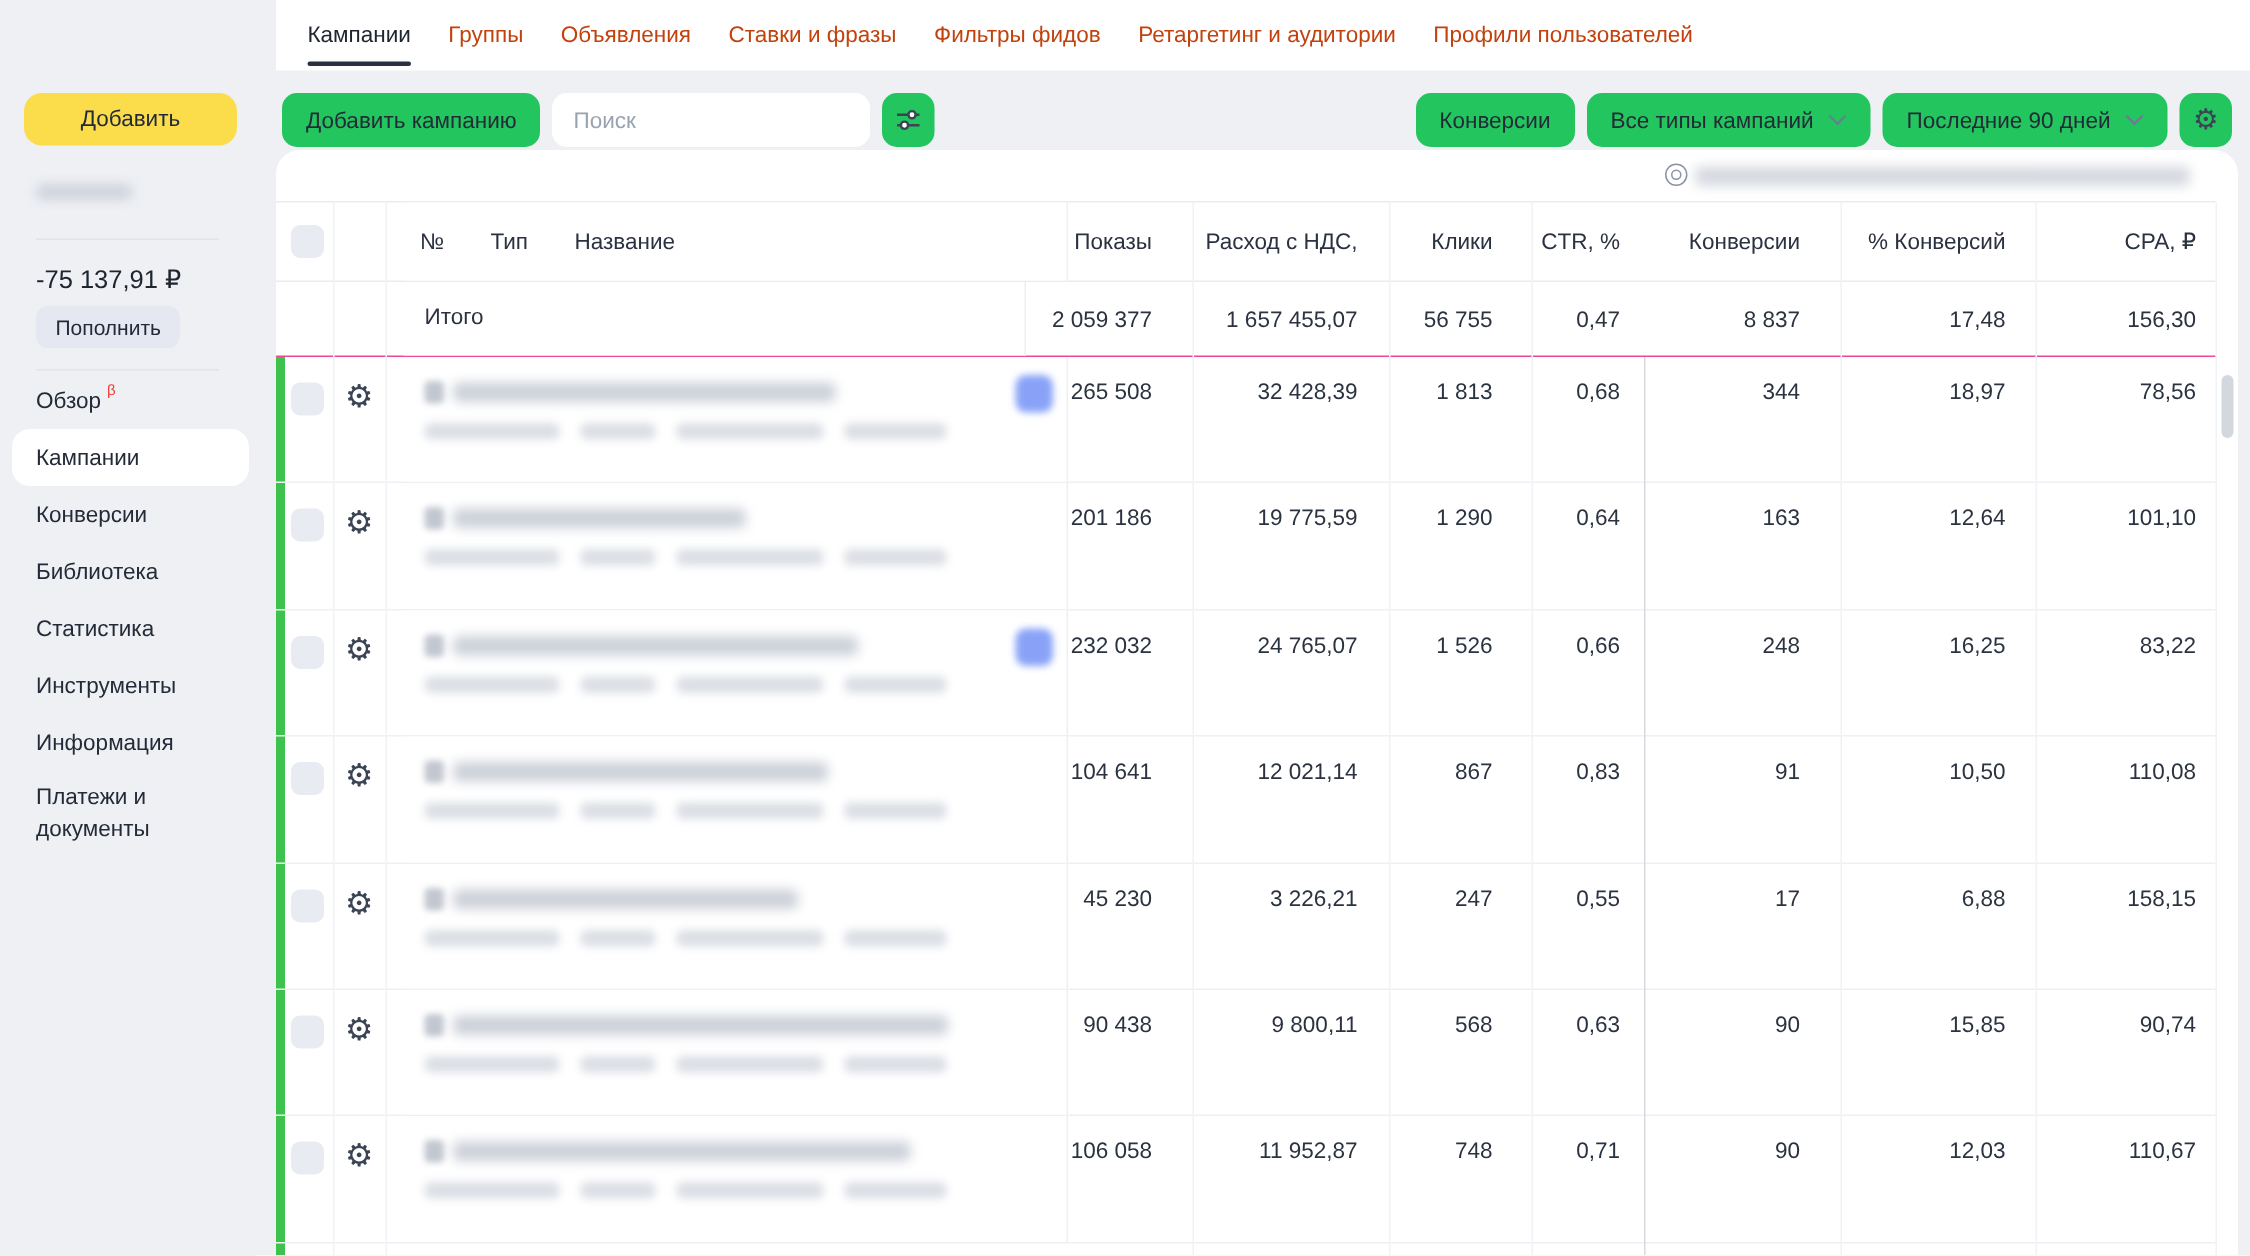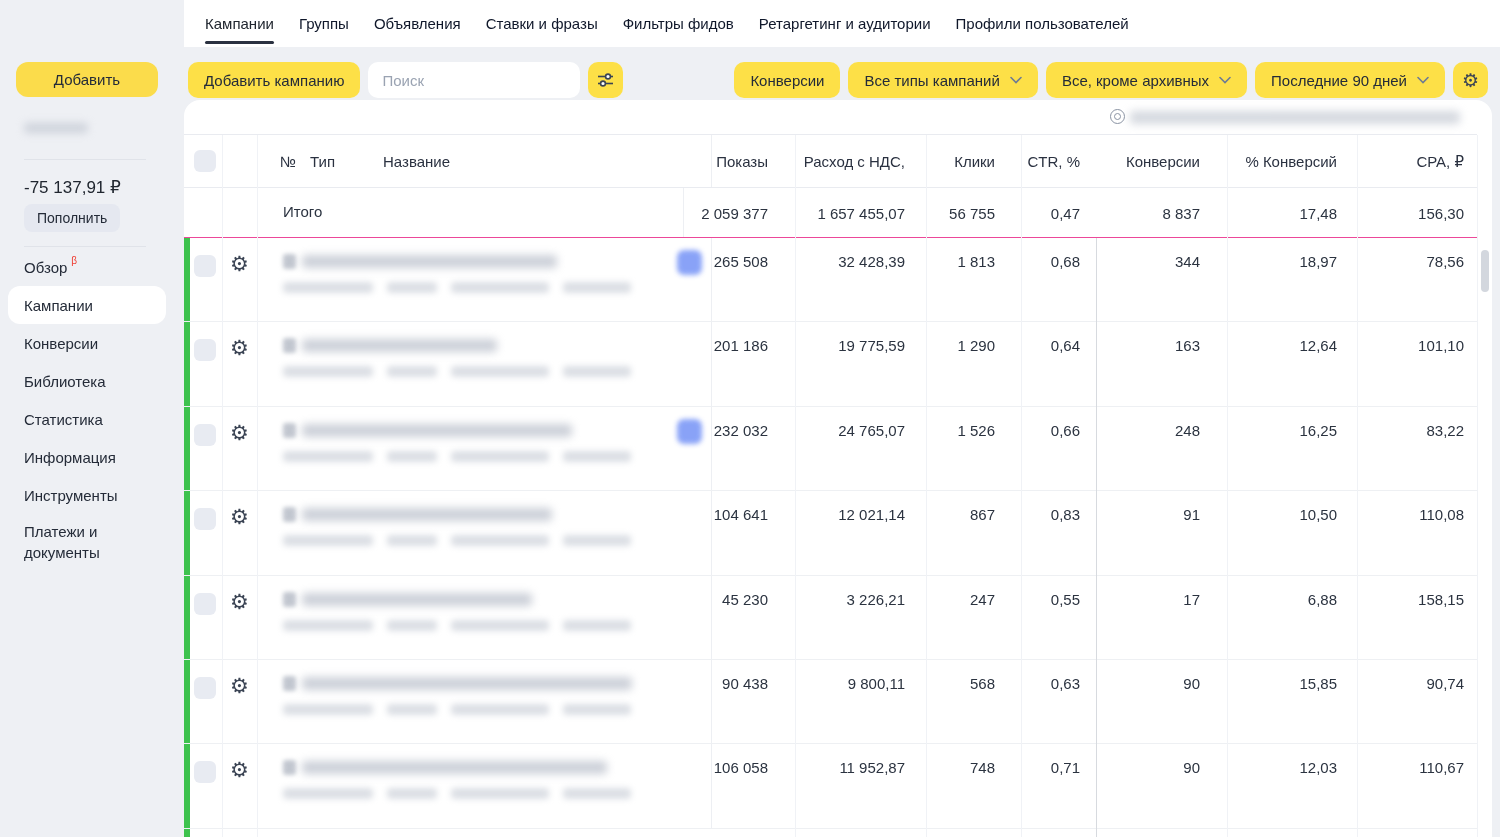--- a/index.html
+++ b/index.html
@@ -23,29 +23,29 @@
   .side-item { margin-left:8px; width:158px; min-height:38px; display:flex; align-items:center;
                padding:0 0 0 16px; font-size:15px; color:#242b38; border-radius:12px; cursor:pointer; }
   .side-item.active { background:#ffffff; }
   .side-item .beta { color:#ef3b30; font-size:10px; margin-left:4px; align-self:flex-start; margin-top:7px; }
   .side-item.wrap { line-height:21px; padding-top:7px; padding-bottom:7px; }
   .side-item.wrap .mi-label { width:110px; }
 
   
   .topband { position:absolute; left:184px; top:0; width:1316px; height:47px; background:#ffffff; }
   .tabs { height:47px; display:flex; align-items:center; gap:25px; padding-left:21px; }
-  .tab { position:relative; font-size:15px; color:#0f172a; cursor:pointer; white-space:nowrap; }
+  .tab { position:relative; font-size:15px; color:#c2410c; cursor:pointer; white-space:nowrap; }
   .tab.active { color:#20262f; font-weight:500; }
   .tab.active::after { content:""; position:absolute; left:0; right:0; bottom:-12px; height:3px;
                        background:#2a3140; border-radius:2px; }
 
   
   .toolbar { position:absolute; left:184px; top:62px; width:1316px; height:36px; display:flex; align-items:center;
              padding-left:4px; padding-right:12px; gap:8px; }
-  .pill { height:36px; background:#fde047; border:none; border-radius:10px; font-size:15px; color:#242b38;
+  .pill { height:36px; background:#22c55e; border:none; border-radius:10px; font-size:15px; color:#242b38;
           font-family:inherit; display:flex; align-items:center; padding:0 16px; cursor:pointer; white-space:nowrap; }
   .search-wrap { width:212px;text-decoration:underline; }
   .search-wrap input { width:100%; height:36px; border:none; border-radius:10px; background:#fff; padding:0 14px;
           font-size:15px; font-family:inherit; color:#242b38; outline:none; }
   .search-wrap input::placeholder { color:#9aa3b2; }
   .icon-btn { width:35px; justify-content:center; padding:0; }
   .spacer { margin-left:auto; }
   .chev { margin-left:10px; display:inline-flex; }
   .gear-glyph { font-family:"DejaVu Sans",sans-serif; font-size:19px; color:#3b4454; line-height:1; }
 
@@ -80,21 +80,21 @@
   .c-ctr   { left:806px; width:90px;  }
   .c-conv  { left:916px; width:100px; }
   .c-share { left:1043px; width:110px; }
   .c-cpa   { left:1170px; width:110px; }
 
   .checkbox { position:absolute; width:22px; height:22px; border-radius:6px; background:#e8ebf2; cursor:pointer; }
   .thead .checkbox { left:10px; top:15px; }
   .trow .checkbox { left:10px; top:17px; }
   .hname { position:absolute; top:18px; font-size:15px; color:#2a3140; }
   .h-num  { left:11px; }
-  .h-type { left:41px; }
+  .h-type { left:58px; }
   .h-title{ left:114px; }
   .totals-label { position:absolute; left:99px; top:15px; font-size:15px; color:#2b3340; }
 
   .status-bar { position:absolute; left:0; top:0; bottom:0; width:6px; background:#3dc24d; }
   .row-gear { position:absolute; left:46px; top:16px; font-family:"DejaVu Sans",sans-serif; font-size:21px;
               color:#3b4454; line-height:1; cursor:pointer; }
   .doc-icon { position:absolute; left:14px; top:16px; width:13px; height:15px; background:#a8afbc;
               border-radius:3px; filter:blur(2px); opacity:.7; }
   .name-bar { position:absolute; left:33px; top:17px; height:13px; }
   .badge { position:absolute; left:408px; top:12px; width:25px; height:25px; border-radius:7px;
@@ -136,24 +136,24 @@
         <div class="side-item">
     <span class="mi-label">Конверсии</span>
   </div>
         <div class="side-item">
     <span class="mi-label">Библиотека</span>
   </div>
         <div class="side-item">
     <span class="mi-label">Статистика</span>
   </div>
         <div class="side-item">
+    <span class="mi-label">Инструменты</span>
+  </div>
+        <div class="side-item">
     <span class="mi-label">Информация</span>
-  </div>
-        <div class="side-item">
-    <span class="mi-label">Инструменты</span>
   </div>
         <div class="side-item wrap">
     <span class="mi-label">Платежи и документы</span>
   </div>
       </nav>
   </aside>
 
   <header class="topband">
     <nav class="tabs" id="nav-tabs">
         <div class="tab active">
@@ -196,28 +196,20 @@
     <button class="pill spacer">Конверсии</button>
     <button class="pill">
       <span>Все типы кампаний</span>
       <span class="chev">
         <svg width="12" height="8" viewBox="0 0 12 8">
             <path d="M1 1.5l5 5 5-5" stroke="#6e7b94" stroke-width="1.6" fill="none" stroke-linecap="round"></path>
           </svg>
       </span>
     </button>
     <button class="pill">
-      <span>Все, кроме архивных</span>
-      <span class="chev">
-        <svg width="12" height="8" viewBox="0 0 12 8">
-            <path d="M1 1.5l5 5 5-5" stroke="#6e7b94" stroke-width="1.6" fill="none" stroke-linecap="round"></path>
-          </svg>
-      </span>
-    </button>
-    <button class="pill">
       <span>Последние 90 дней</span>
       <span class="chev">
         <svg width="12" height="8" viewBox="0 0 12 8">
             <path d="M1 1.5l5 5 5-5" stroke="#6e7b94" stroke-width="1.6" fill="none" stroke-linecap="round"></path>
           </svg>
       </span>
     </button>
     <button class="pill icon-btn">
       <span class="gear-glyph">⚙</span>
     </button>

